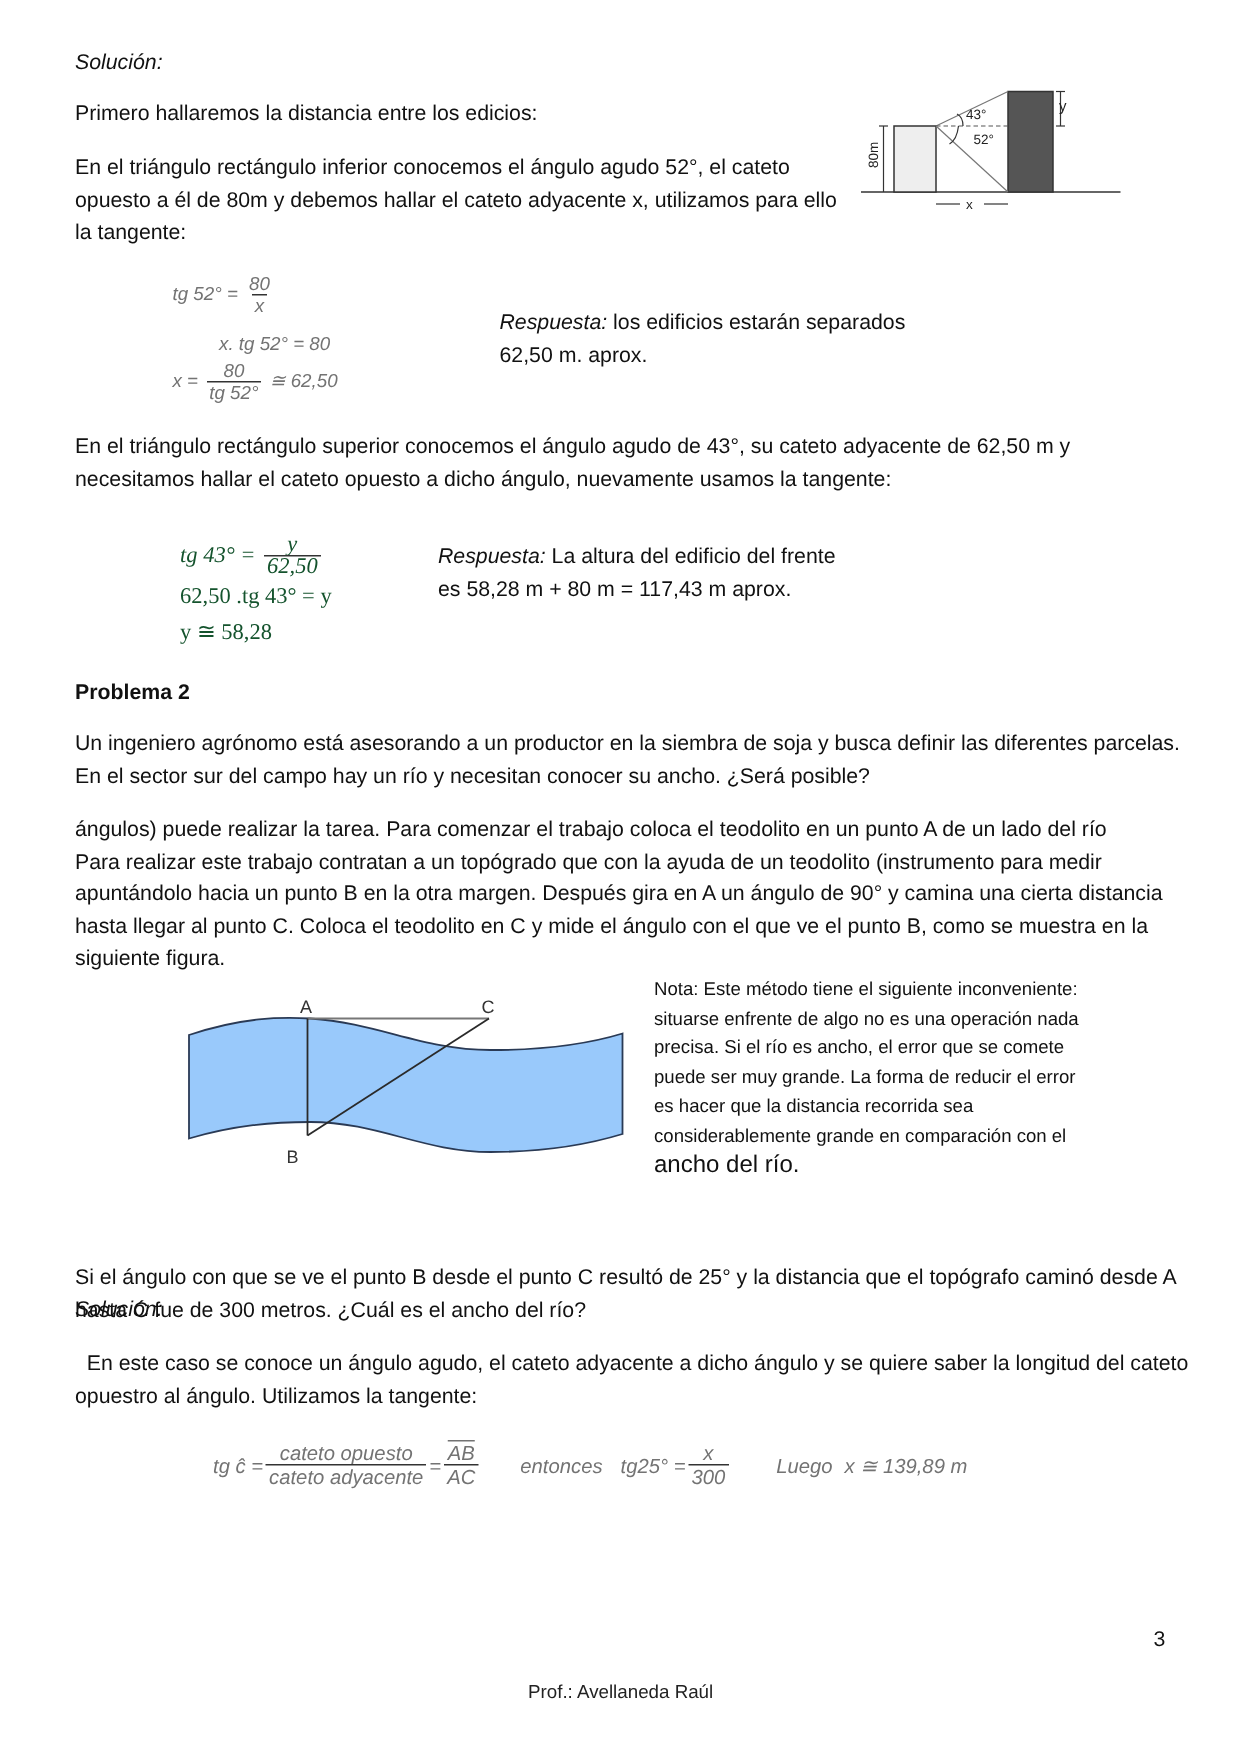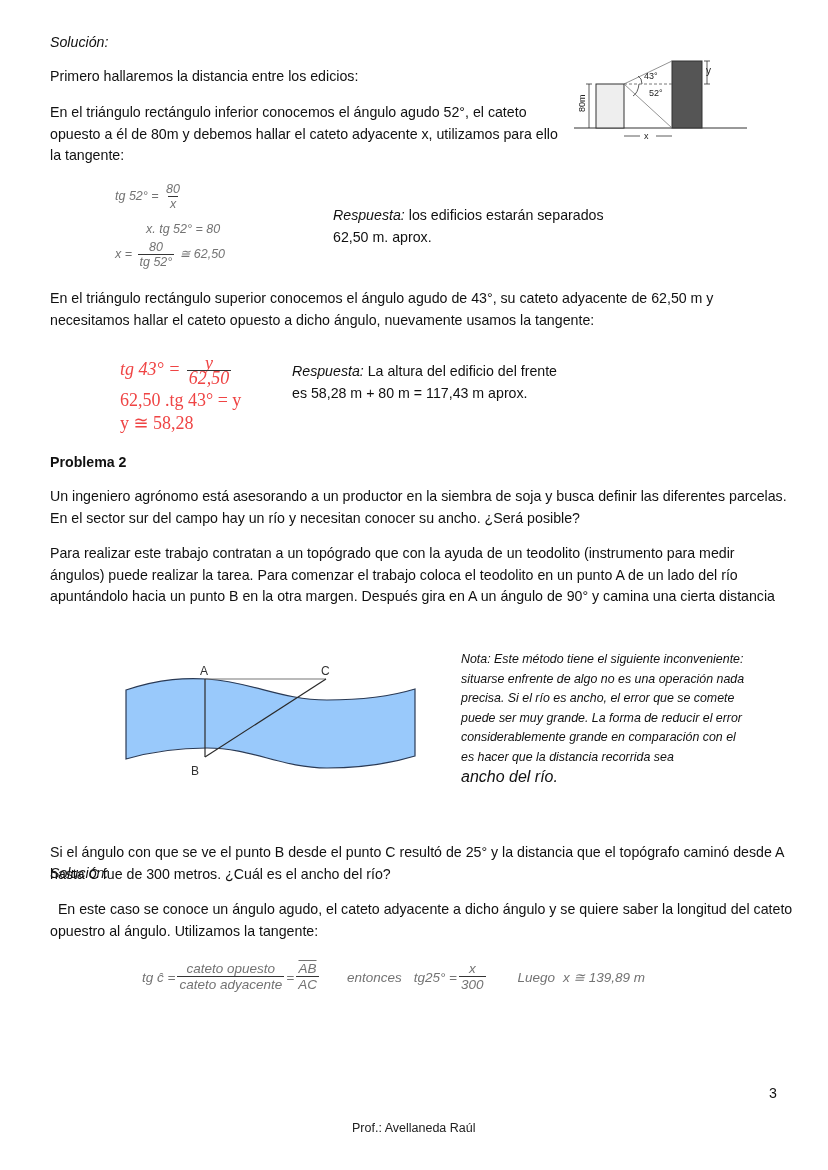--- a/index.html
+++ b/index.html
@@ -3,21 +3,21 @@
 <meta charset="utf-8">
 <style>
   html, body { margin: 0; padding: 0; background: #ffffff; }
   body { width: 828px; height: 1170px; position: relative; overflow: hidden;
          font-family: "Liberation Sans", sans-serif; color: #111; }
   .abs { position: absolute; }
   .p { font-family: "Liberation Sans", sans-serif; font-size: 14.2px; line-height: 21.5px; color: #111; margin: 0; }
   .ital { font-style: italic; }
   .bold { font-weight: bold; }
   .math { font-family: "Liberation Sans", sans-serif; font-style: italic; font-size: 12.5px; color: #737373; }
-  .mathserif { font-family: "Liberation Serif", serif; font-size: 18px; color: #ef4444; }
+  .mathserif { font-family: "Liberation Serif", serif; font-size: 15px; color: #14532d; }
   .frac { display: inline-flex; flex-direction: column; align-items: center; vertical-align: middle; margin: 0 2px; }
   .frac .num { padding: 0 2px; line-height: 14px; }
   .frac .den { border-top: 1px solid #333; padding: 0 2px; line-height: 15px; }
   .row { position: absolute; white-space: nowrap; }
   .overline { text-decoration: overline; }
   .footer { font-size: 12.5px; color: #222; }
 </style>
 </head>
 <body>
 
@@ -102,44 +102,46 @@
 </div>
 
 <p class="p abs bold" style="left:50px; top:452px;">Problema 2</p>
 
 <div class="abs" style="left:50px; top:486px;">
   <p class="p">Un ingeniero agrónomo está asesorando a un productor en la siembra de soja y busca definir las diferentes parcelas.</p>
   <p class="p">En el sector sur del campo hay un río y necesitan conocer su ancho. ¿Será posible?</p>
 </div>
 
 <div class="abs" style="left:50px; top:543px;">
+  <p class="p">ángulos) puede realizar la tarea. Para comenzar el trabajo coloca el teodolito en un punto A de un lado del río</p>
   <p class="p">Para realizar este trabajo contratan a un topógrado que con la ayuda de un teodolito (instrumento para medir</p>
-  <p class="p">ángulos) puede realizar la tarea. Para comenzar el trabajo coloca el teodolito en un punto A de un lado del río</p>
   <p class="p">apuntándolo hacia un punto B en la otra margen. Después gira en A un ángulo de 90° y camina una cierta distancia</p>
+  <p class="p">hasta llegar al punto C. Coloca el teodolito en C y mide el ángulo con el que ve el punto B, como se muestra en la</p>
+  <p class="p">siguiente figura.</p>
 </div>
 
 <div class="abs" style="left:112px; top:660px; width:320px; height:120px;">
   <svg width="320" height="120" viewBox="0 0 320 120">
     <path d="M14 30 C 50 18, 75 18, 95 19 C 140 22, 170 40, 215 40 C 250 40, 280 36, 303 29 L 303 96 C 280 103, 250 108, 215 108 C 170 108, 140 88, 95 88 C 70 88, 45 90, 14 99 Z" fill="#99c9fb" stroke="#2a3a55" stroke-width="1.2"></path>
     <line x1="93" y1="19" x2="214" y2="19" stroke="#777" stroke-width="1.2"></line>
     <line x1="93" y1="19" x2="93" y2="97" stroke="#2a2a2a" stroke-width="1.2"></line>
     <line x1="93" y1="97" x2="214" y2="19" stroke="#2a2a2a" stroke-width="1.2"></line>
     <text x="88" y="15" font-family="Liberation Sans, sans-serif" font-size="12" fill="#333">A</text>
     <text x="209" y="15" font-family="Liberation Sans, sans-serif" font-size="12" fill="#333">C</text>
     <text x="79" y="115" font-family="Liberation Sans, sans-serif" font-size="12" fill="#333">B</text>
   </svg>
 </div>
 
-<div class="abs" style="left:461px; top:650px; width:320px;font-style:italic;">
+<div class="abs" style="left:436px; top:650px; width:320px;">
   <p class="p" style="font-size:12.4px; line-height:19.5px;">Nota: Este método tiene el siguiente inconveniente:</p>
   <p class="p" style="font-size:12.4px; line-height:19.5px;">situarse enfrente de algo no es una operación nada</p>
   <p class="p" style="font-size:12.4px; line-height:19.5px;">precisa. Si el río es ancho, el error que se comete</p>
   <p class="p" style="font-size:12.4px; line-height:19.5px;">puede ser muy grande. La forma de reducir el error</p>
+  <p class="p" style="font-size:12.4px; line-height:19.5px;">es hacer que la distancia recorrida sea</p>
   <p class="p" style="font-size:12.4px; line-height:19.5px;">considerablemente grande en comparación con el</p>
-  <p class="p" style="font-size:12.4px; line-height:19.5px;">es hacer que la distancia recorrida sea</p>
   <p class="p" style="font-size:16px; line-height:19.5px;">ancho del río.</p>
 </div>
 
 <div class="abs" style="left:50px; top:806px;margin-top:36px;">
   <p class="p">Si el ángulo con que se ve el punto B desde el punto C resultó de 25° y la distancia que el topógrafo caminó desde A</p>
   <p class="p">hasta C fue de 300 metros. ¿Cuál es el ancho del río?</p>
 </div>
 
 <p class="p abs ital" style="left:50px; top:863px;">Solución:</p>
 

